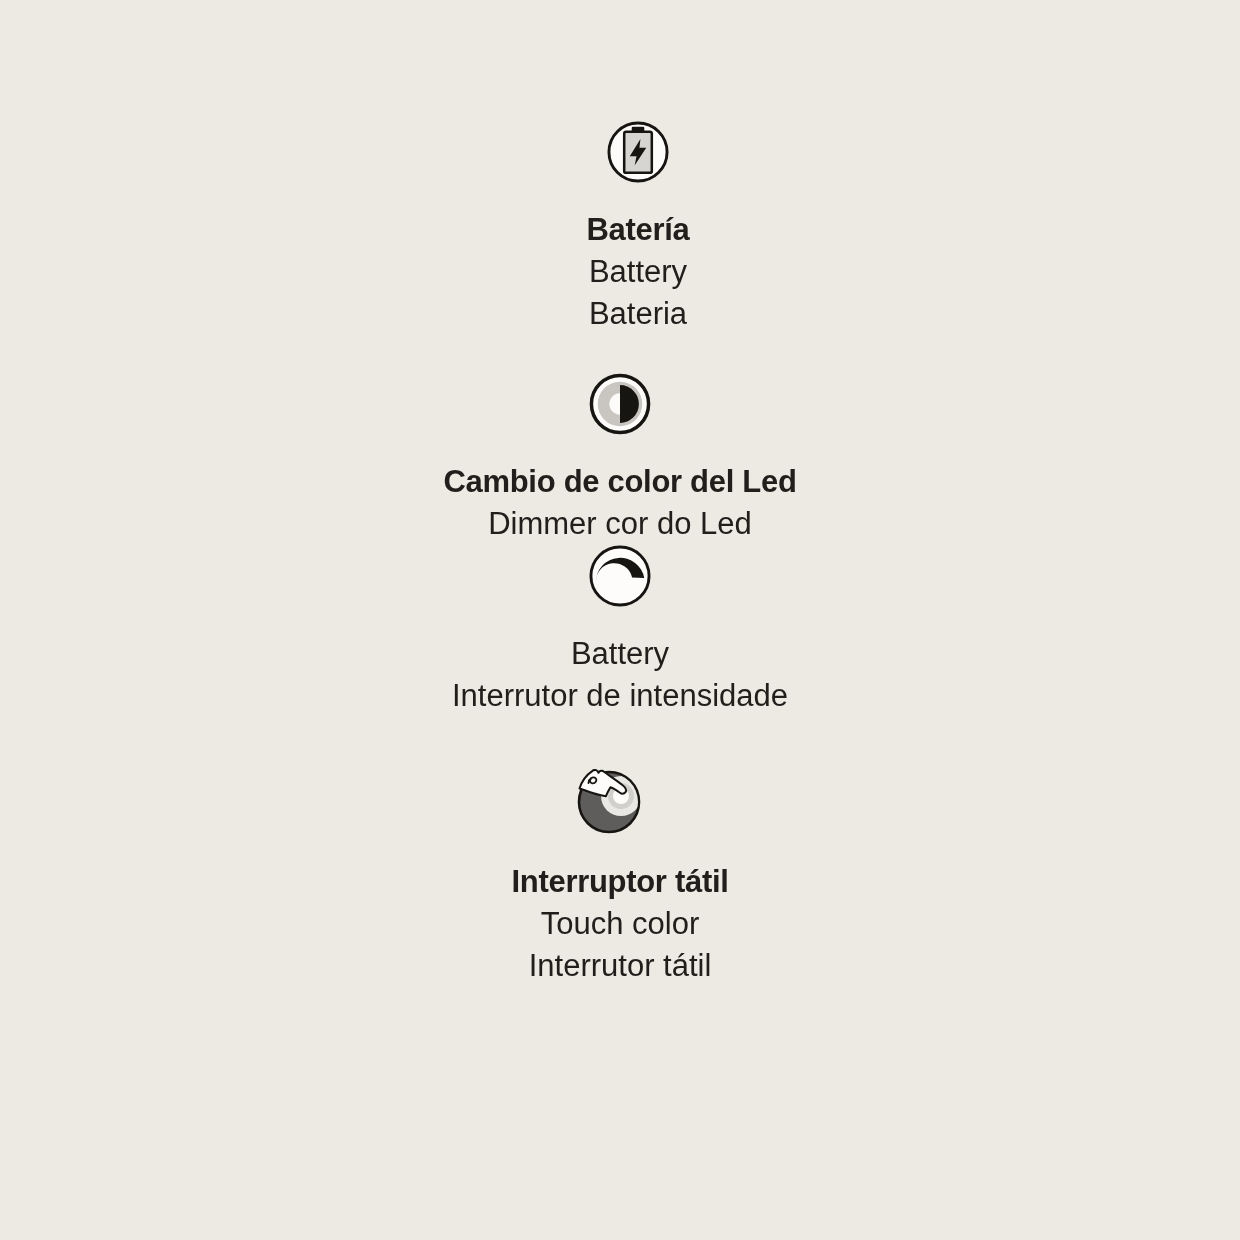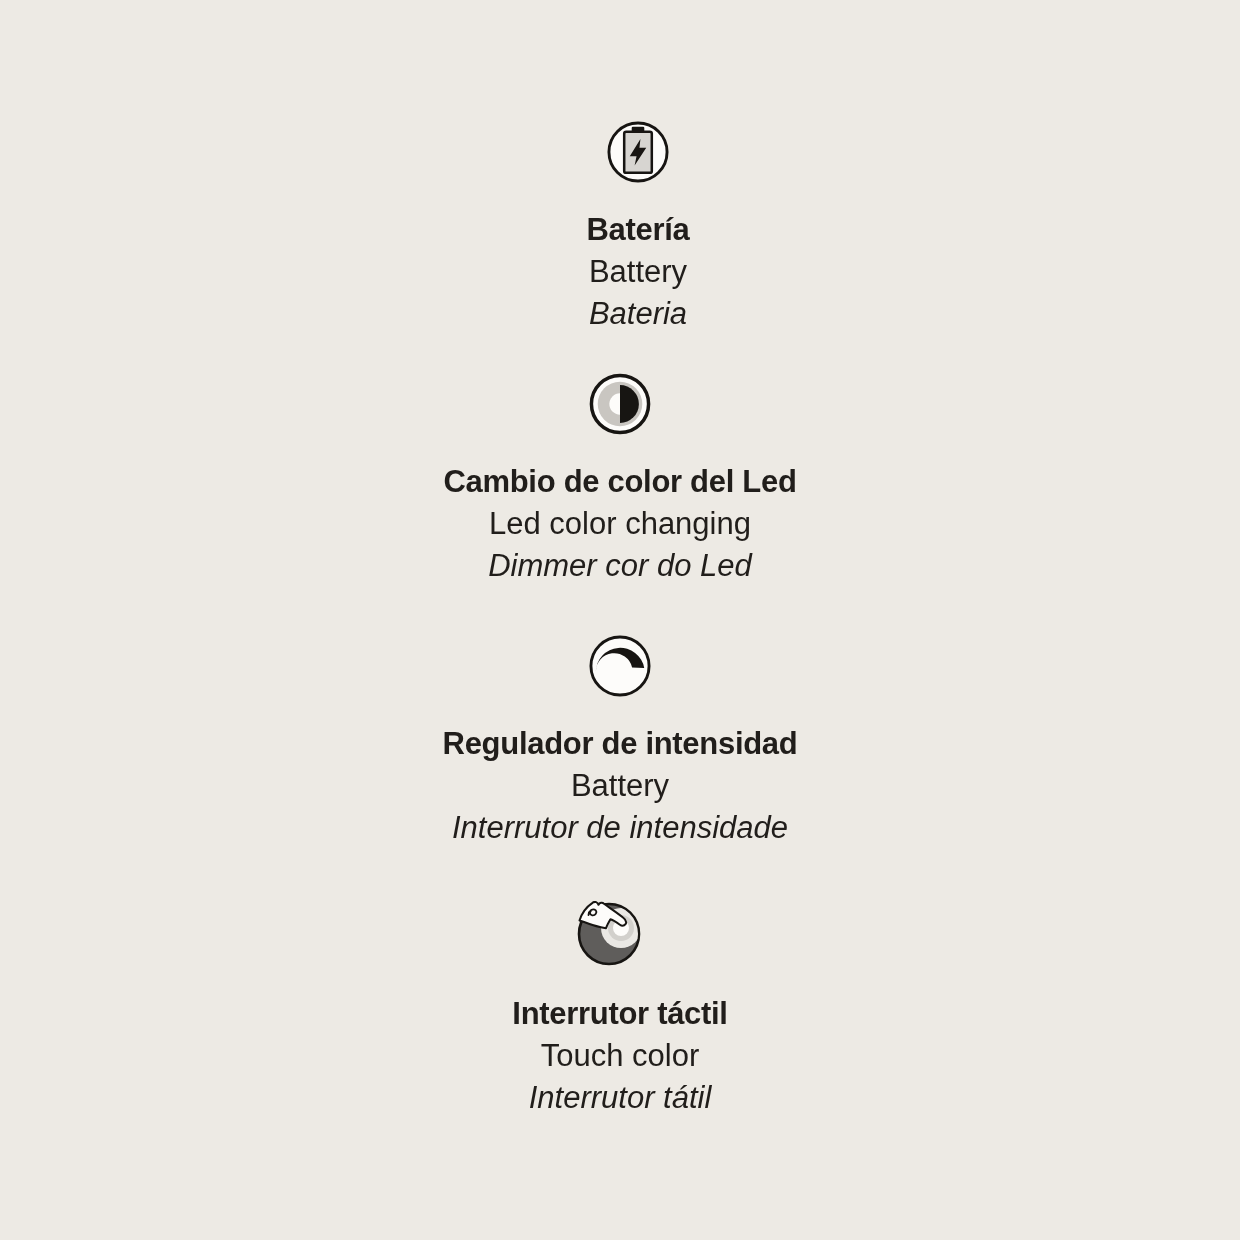--- a/index.html
+++ b/index.html
@@ -37,24 +37,23 @@
     margin: 0;
     font-size: 31px;
     line-height: 42px;
     white-space: nowrap;
   }
   .feature .t-es {
     font-weight: 700;
     letter-spacing: -0.3px;
   }
   .feature .t-pt {
-    font-style: italic;
   }
   #f-battery   { margin-bottom: 38px; margin-left: 36px; }
-  #f-ledcolor  { margin-bottom: 48px; }
+  #f-ledcolor  { }
   #f-dimmer    { margin-bottom: 52px; }
   #f-touch .icon-wrap { transform: translateX(-11px); }
 </style>
 </head>
 <body>
 
 <main class="page">
 
   <section class="feature" id="f-battery">
     <span class="icon-wrap">
@@ -73,32 +72,30 @@
   <section class="feature" id="f-ledcolor">
     <span class="icon-wrap">
       <svg width="62" height="62" viewBox="0 0 64 64" aria-hidden="true">
         <circle cx="32" cy="32" r="29.5" stroke="#171512" stroke-width="3.6" fill="#fdfcfa"></circle>
         <circle cx="32" cy="32" r="23" fill="#c9c6c1"></circle>
         <path d="M32,12.5 A19.5,19.5 0 0 1 32,51.5 Z" fill="#171512"></path>
         <path d="M32,21 A11,11 0 0 0 32,43 Z" fill="#fdfcfa"></path>
       </svg>
     </span>
     <p class="t t-es">Cambio de color del Led</p>
-    <p class="t t-en">Led color changing</p>
     <p class="t t-pt">Dimmer cor do Led</p>
   </section>
 
   <section class="feature" id="f-dimmer">
     <span class="icon-wrap">
       <svg width="62" height="62" viewBox="0 0 64 64" aria-hidden="true">
         <circle cx="32" cy="32" r="30" stroke="#171512" stroke-width="3" fill="#fdfcfa"></circle>
         <path d="M7,38 A25.2,25.2 0 0 1 57,34 L44.5,33.5 A19,19 0 0 0 7,38 Z" fill="#171512"></path>
       </svg>
     </span>
-    <p class="t t-es">Regulador de intensidad</p>
     <p class="t t-en">Battery</p>
     <p class="t t-pt">Interrutor de intensidade</p>
   </section>
 
   <section class="feature" id="f-touch">
     <span class="icon-wrap">
       <svg width="66" height="66" viewBox="0 0 66 66" aria-hidden="true">
         <defs>
           <clipPath id="sphereClip">
               <circle cx="33" cy="33" r="29"></circle>
@@ -117,18 +114,18 @@
                  C33.5,6.8 41,11.5 47,16.5
                  C50,18.8 51,21 49.5,23.2
                  C48,25.2 45.5,25 43.5,23.5
                  C40,20.8 36.5,18.8 34.5,18.2
                  C33,20.8 31,24.2 30,27.2
                  C24.5,26.2 18.5,25 13.5,23
                  C9.5,21.4 6,20.2 3.5,19.5 Z" stroke="#171512" stroke-width="2" stroke-linejoin="round" fill="#fdfcfa"></path>
         <path d="M12.5,14 C12.8,9.5 17,6.8 19.8,9.4 C21.4,11.4 19.4,14.8 16.2,14.3 C13.9,13.9 13.3,11.4 14.8,10" fill="none" stroke="#171512" stroke-width="1.8" stroke-linecap="round"></path>
       </svg>
     </span>
-    <p class="t t-es">Interrutor táctil</p>
+    <p class="t t-es">Interruptor tátil</p>
     <p class="t t-en">Touch color</p>
     <p class="t t-pt">Interrutor tátil</p>
   </section>
 
 </main>
 
 </body></html>

